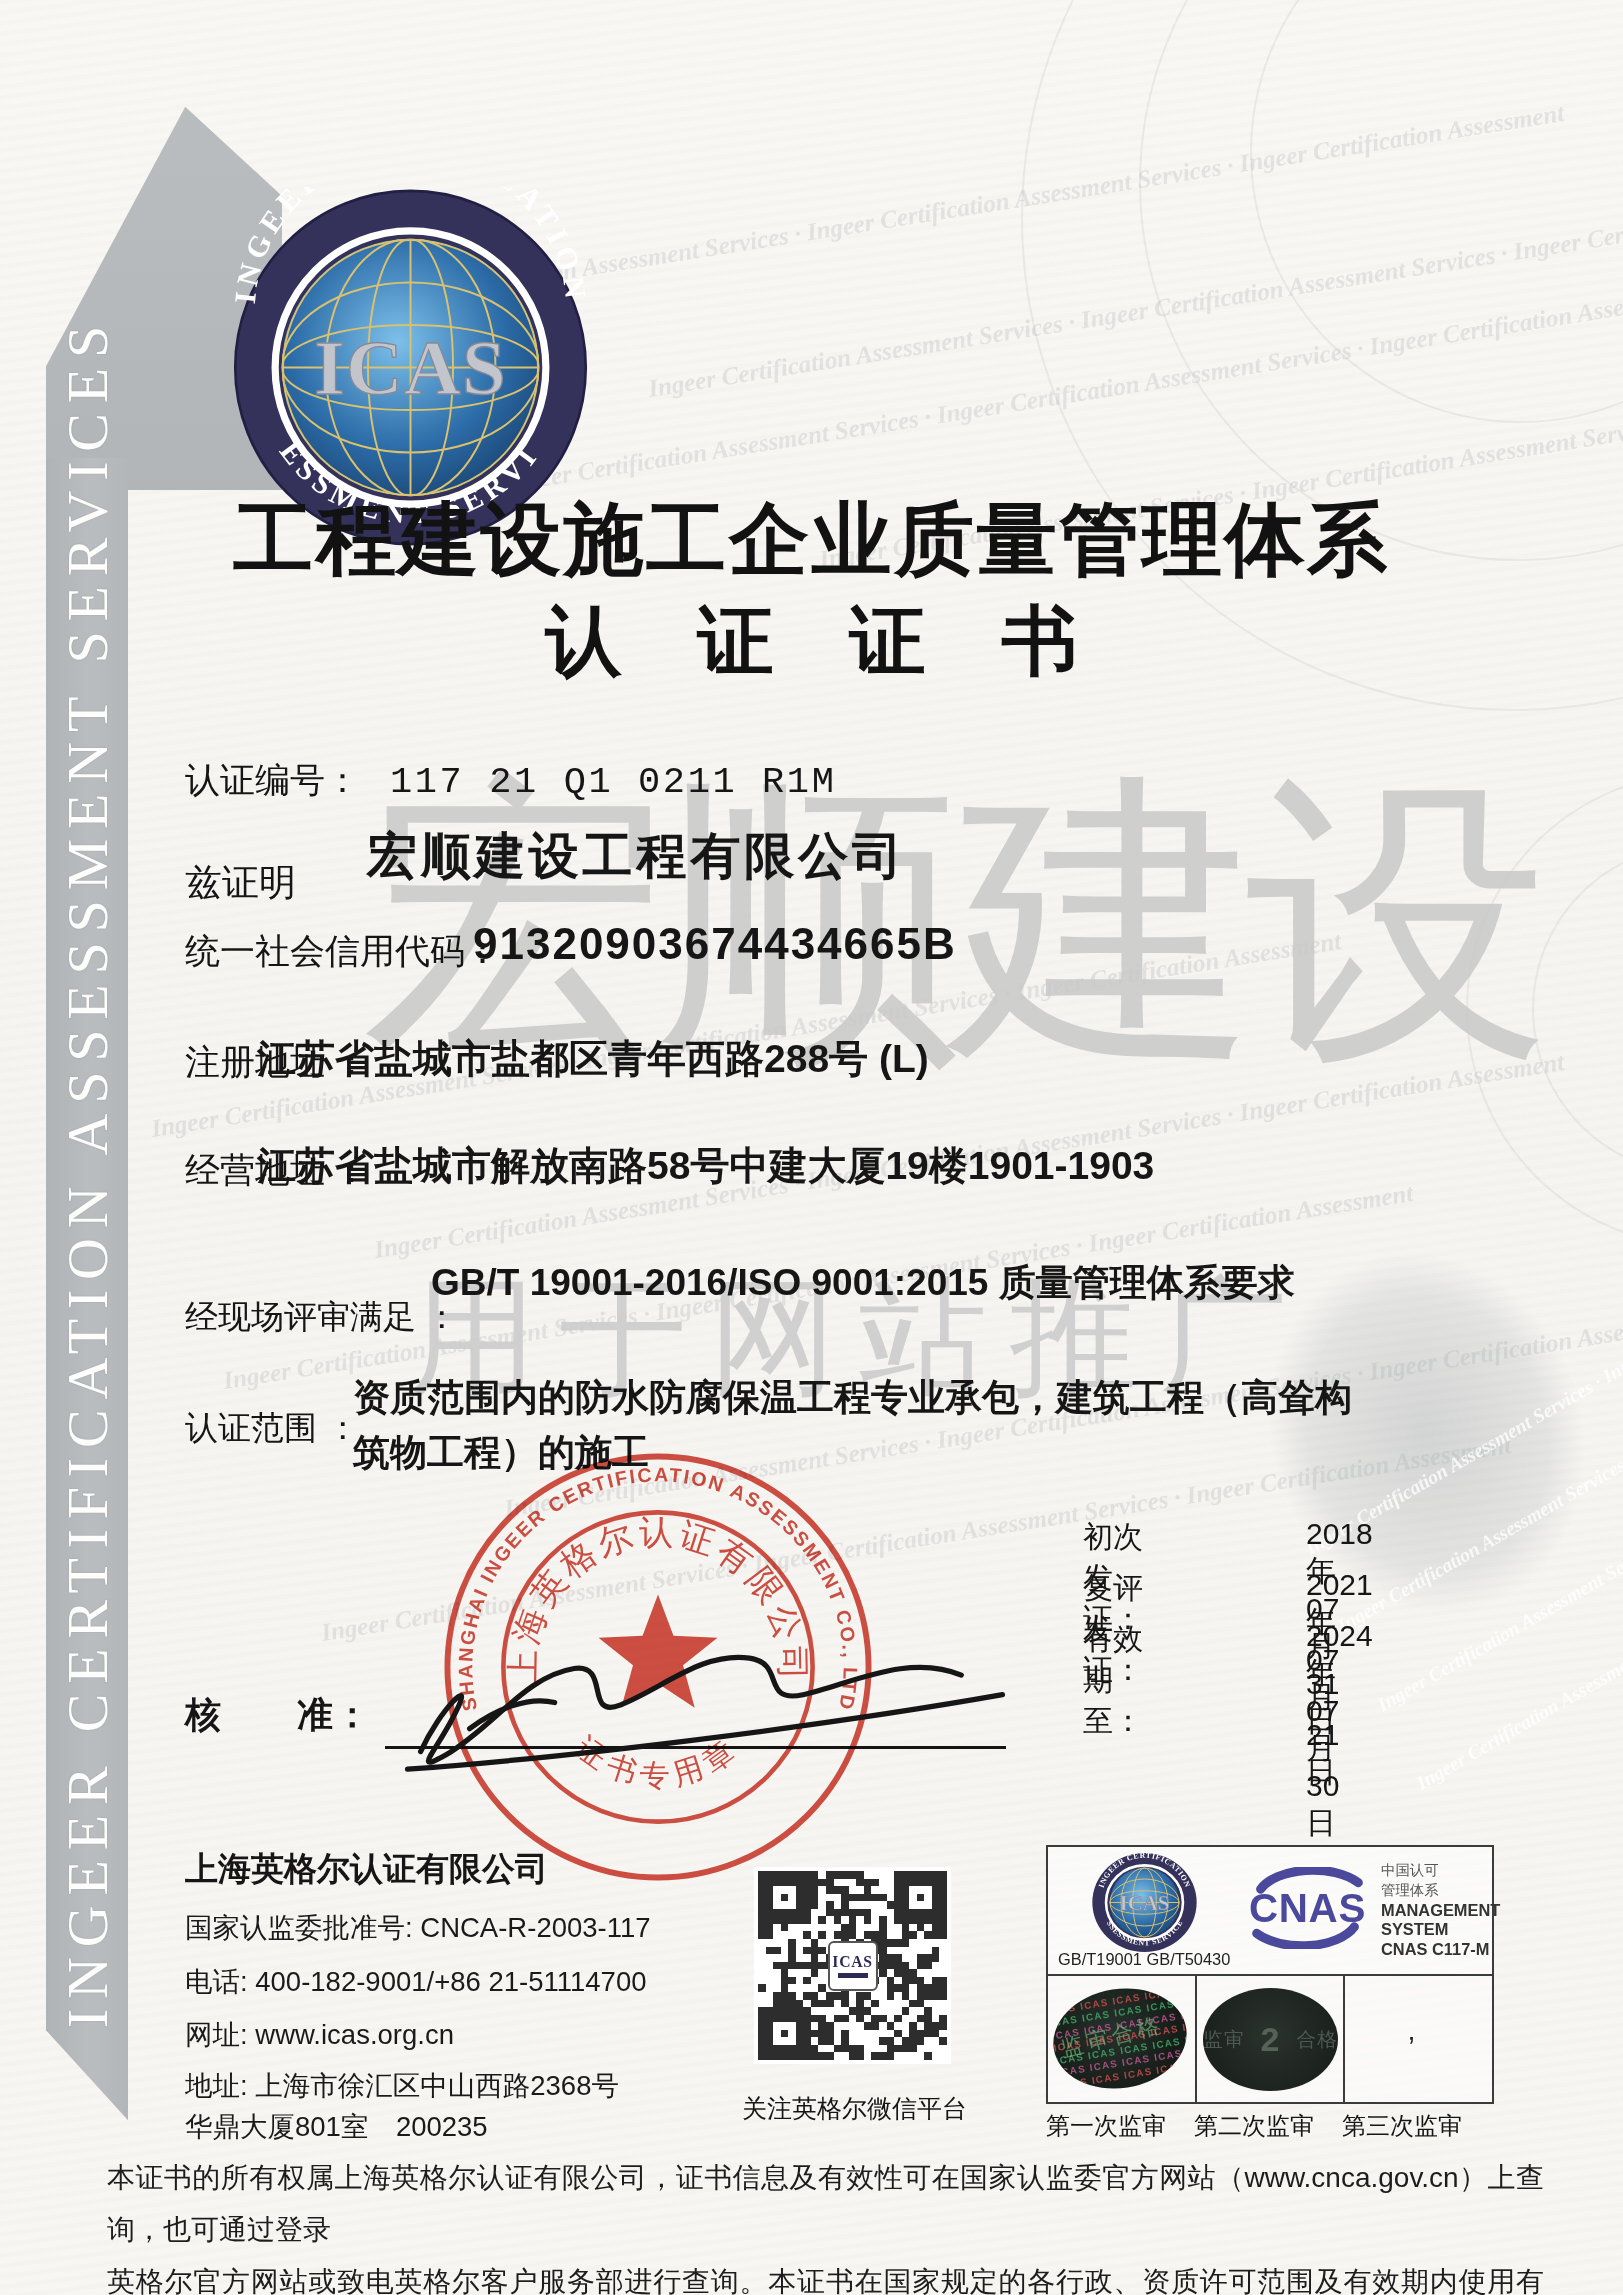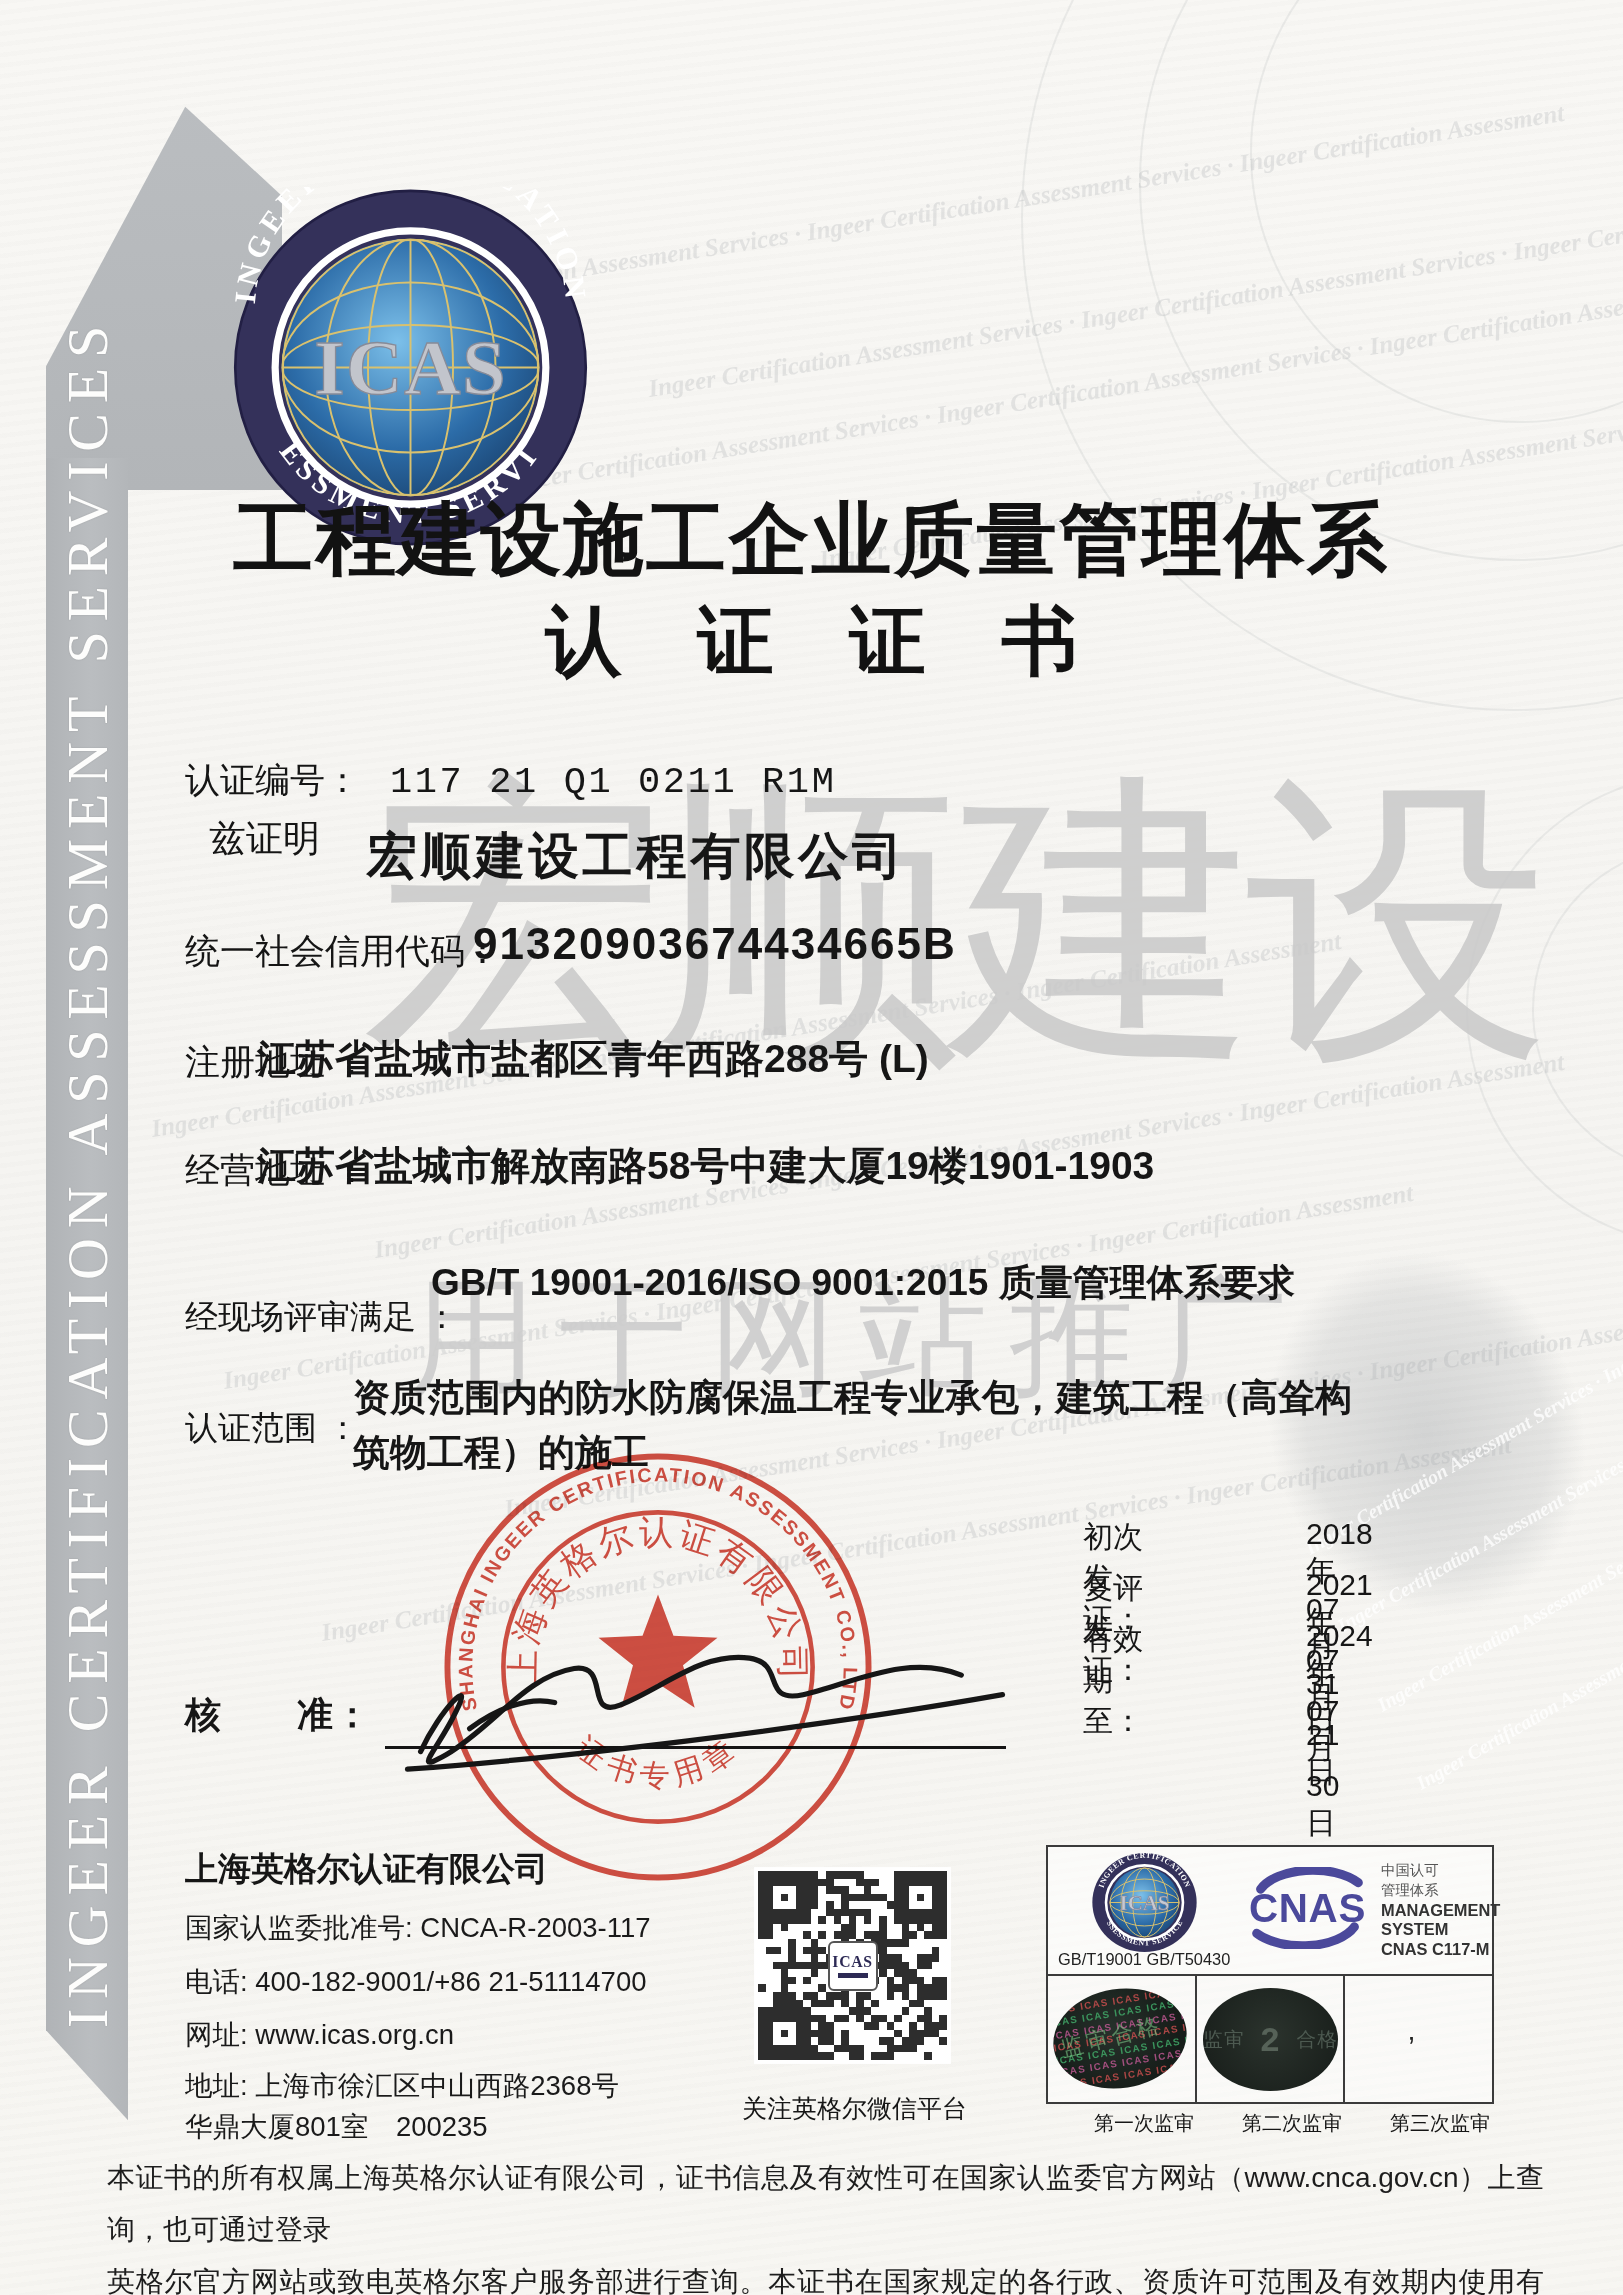--- a/index.html
+++ b/index.html
@@ -34,21 +34,21 @@
     color:#c9c9c9;opacity:.85;line-height:1;}
   .wm-promo{left:409px;top:1273px;z-index:1;font-size:128px;letter-spacing:22px;
     color:#cdcdcd;opacity:.9;line-height:1;}
   
   .t{z-index:4;}
   .title1{left:0;right:0;top:487px;text-align:center;font-size:80px;font-weight:900;letter-spacing:2.6px;color:#121212;}
   .title2{left:0;right:0;top:591px;text-align:center;font-size:76px;font-weight:900;color:#121212;}
   .lab{font-size:35px;color:#151515;font-family:Liberation Serif, serif;}
   .row-certno{left:185px;top:757px;font-size:35px;}
   .certno-val{margin-left:30px;font-size:37px;letter-spacing:2.6px;font-family:"Liberation Mono",monospace;}
-  .certify-lab{left:185px;top:814px;font-size:37px;margin-left:24px;}
+  .certify-lab{left:185px;top:858px;font-size:37px;}
   .company{left:367px;top:823px;font-size:50px;font-weight:900;letter-spacing:3.9px;}
   .credit-lab{left:185px;top:928px;font-size:35px;}
   .credit-val{left:473px;top:919px;font-size:44px;font-weight:800;letter-spacing:2px;}
   .reg-lab{left:185px;top:1039px;}
   .reg-val{left:257px;top:1032px;font-size:39px;font-weight:800;}
   .biz-lab{left:185px;top:1147px;}
   .biz-val{left:257px;top:1139px;font-size:39px;font-weight:800;}
   .std-lab{left:185px;top:1295px;font-size:33px;}
   .std1{left:431px;top:1258px;font-size:37px;font-weight:800;}
   .std2{left:431px;top:1312px;font-size:37px;font-weight:800;}
@@ -95,21 +95,21 @@
   .stk1 b:nth-child(3n){color:#c45a96;}
   .stk1-ov{position:absolute;left:11.8px;top:46px;font-size:22px;color:rgba(130,210,140,.55);
     transform:rotate(-14deg);letter-spacing:3.9px;z-index:2;}
   .stk2{position:absolute;left:6.5px;top:11.8px;width:135px;height:103px;border-radius:50%;
     background:radial-gradient(circle at 50% 45%,#2b332d,#1b211d 75%);
     display:flex;align-items:center;justify-content:space-between;color:#4d5a51;}
   .stk2 span{font-size:19.6px;letter-spacing:1.3px;}
   .stk2 .big{font-size:34px;font-weight:800;color:#566258;margin:0 2.6px;}
   .cell3mark{position:absolute;left:63px;top:55px;font-size:29px;color:#222;}
   .acc-caps{left:1046px;top:2110px;width:444px;display:flex;z-index:4;}
-  .acc-caps span{flex:1;text-align:right;font-size:20px;}
+  .acc-caps span{flex:1;text-align:left;font-size:24px;}
   
   .legal{left:107px;top:2152px;width:1437px;font-size:28px;line-height:52px;color:#1d1d1d;z-index:4;text-align:justify;}
 </style>
 </head>
 <body>
 
 <div class="page">
 
   <div class="ring" style="left:1021px;top:-275px;width:982px;height:982px;"></div>
   <div class="ring" style="left:1139px;top:-196px;width:753px;height:753px;"></div>

